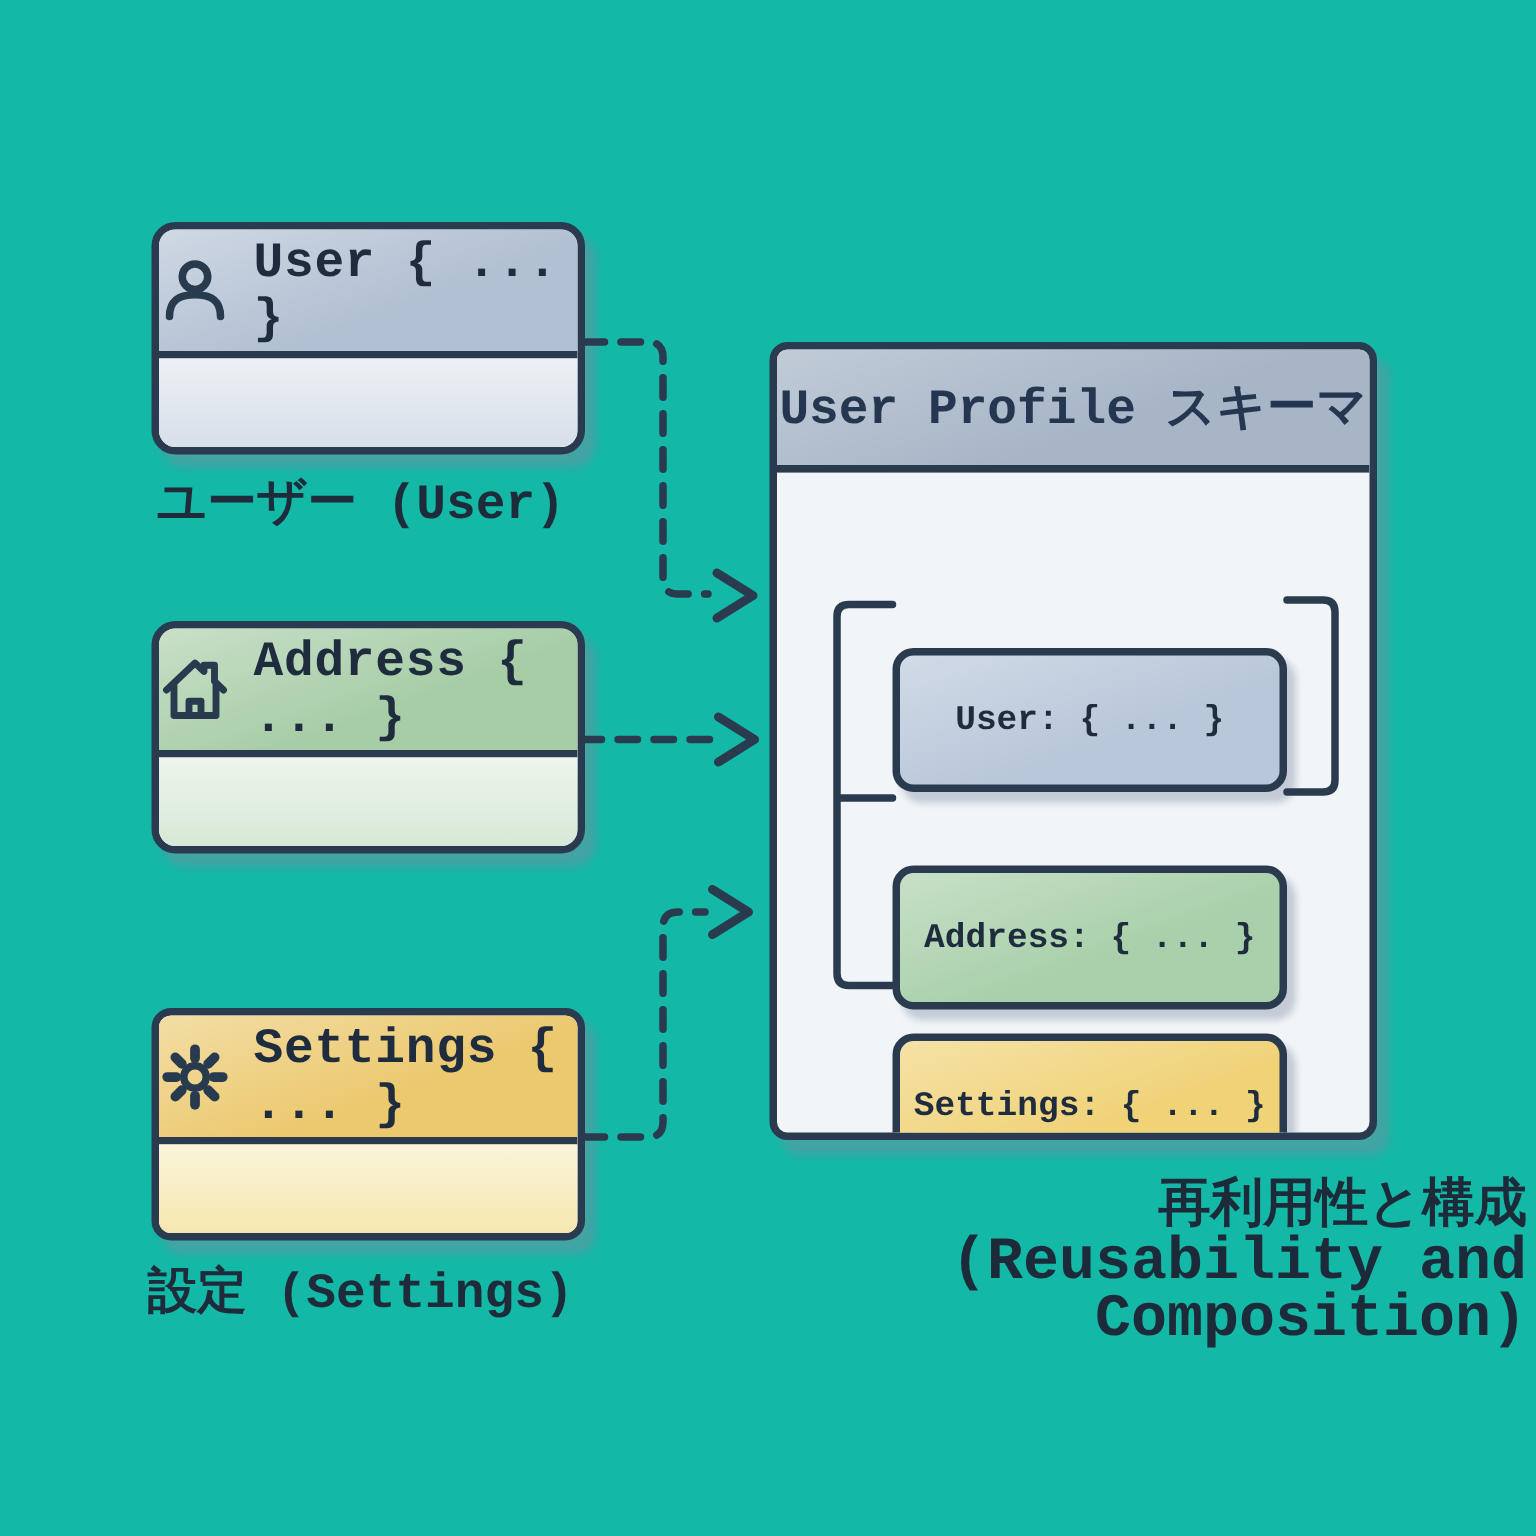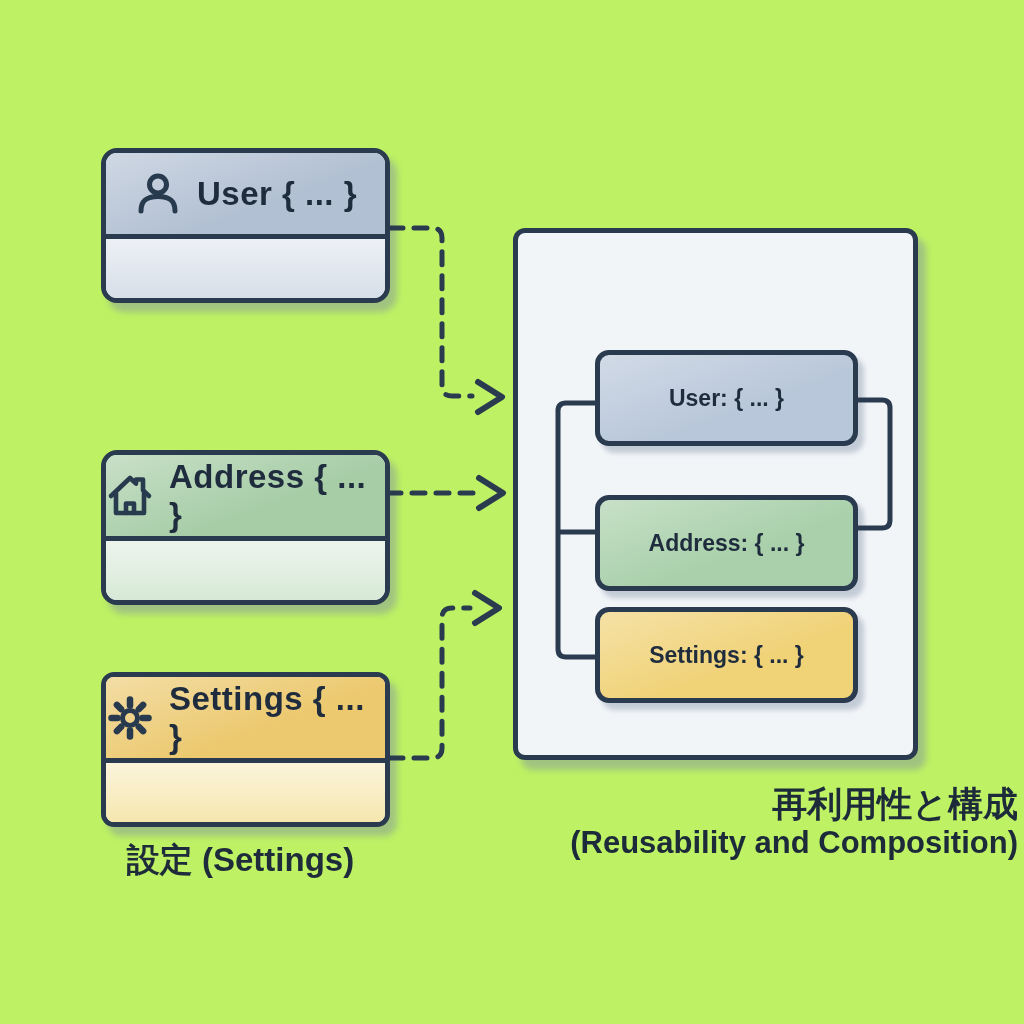--- a/index.html
+++ b/index.html
@@ -30,21 +30,21 @@
     background-image:linear-gradient(180deg,rgba(255,255,255,.55),rgba(255,255,255,0));
   }
   .src-title{
     font-size:33px;font-weight:bold;color:#1e2c3e;letter-spacing:.5px;
   }
   .src-caption{
     position:absolute;left:91px;width:299px;text-align:center;
     font-size:33px;font-weight:bold;color:#1e2b3a;
   }
   #src-user{top:148px;} #cap-user{top:312px;}
-  #src-address{top:414px;margin-top:36px;} #cap-address{top:578px;}
+  #src-address{top:414px;} #cap-address{top:578px;}
   #src-settings{top:672px;border-radius:13px;} #cap-settings{top:838px;}
   .hdr-icon{flex:0 0 auto;}
   
   .panel{
     position:absolute;left:513px;top:228px;width:395px;height:522px;
     border:5px solid #2b3b4f;border-radius:12px;
     box-shadow:8px 10px 6px rgba(124,140,162,.45);
     overflow:hidden;
   }
   .panel-header{
@@ -64,39 +64,40 @@
   }
   #field-user{top:117px;}
   #field-address{top:250px;margin-top:12px;}
   #field-settings{top:374px;}
   
   .footer-caption{
     position:absolute;left:418px;top:784px;width:600px;text-align:right;
     color:#1c2a3a;
   }
   .footer-line1{font-size:35px;font-weight:bold;line-height:40px;}
-  .footer-line2{font-size:31px;font-weight:bold;line-height:38px;}
+  .footer-line2{font-size:40px;font-weight:bold;line-height:38px;}
   
   .overlay{position:absolute;left:0;top:0;width:1024px;height:1024px;pointer-events:none;}
 </style>
 </head>
 <body>
 
-<div class="canvas" style="background-color: #bef264;">
+<div class="canvas" style="background-color: #14b8a6; font-family: Liberation Mono, monospace;">
 
   <div class="src-box" id="src-user">
     <div class="src-header" style="background-color: rgb(178, 192, 211);">
       <svg class="hdr-icon" width="48" height="48" viewBox="0 0 48 48" fill="none" stroke="#273a4e" stroke-width="5" stroke-linecap="round" stroke-linejoin="round">
         <circle cx="24" cy="14.5" r="8.5"></circle>
         <path d="M7,41 C7,30 13.5,26.5 24,26.5 C34.5,26.5 41,30 41,41"></path>
       </svg>
       <span class="src-title">User { ... }</span>
     </div>
     <div class="src-body" style="background-color: rgb(215, 223, 233);"></div>
   </div>
+  <div class="src-caption" id="cap-user">ユーザー (User)</div>
 
   <div class="src-box" id="src-address">
     <div class="src-header" style="background-color: rgb(167, 205, 167);">
       <svg class="hdr-icon" width="48" height="48" viewBox="0 0 48 48" fill="none" stroke="#273a4e" stroke-width="4.6" stroke-linecap="round" stroke-linejoin="round">
         <path d="M5,24 L24,6 L30,11.6 L30,7.5 L37,7.5 L37,18.2 L43,24"></path>
         <path d="M10,21 L10,41 L38,41 L38,21"></path>
         <path d="M20,41 L20,31.5 L28,31.5 L28,41"></path>
       </svg>
       <span class="src-title">Address { ... }</span>
     </div>
@@ -118,20 +119,21 @@
           <line x1="32.8" y1="15.2" x2="37.1" y2="10.9"></line>
         </g>
       </svg>
       <span class="src-title">Settings { ... }</span>
     </div>
     <div class="src-body" style="background-color: rgb(246, 231, 175);"></div>
   </div>
   <div class="src-caption" id="cap-settings">設定 (Settings)</div>
 
   <div class="panel" style="background-color: rgb(242, 245, 248);">
+    <div class="panel-header" style="background-color: rgb(167, 181, 199);">User Profile スキーマ</div>
     <div class="panel-body">
       <div class="field" id="field-user" style="background-color: rgb(185, 199, 218);">User: { ... }</div>
       <div class="field" id="field-address" style="background-color: rgb(169, 208, 170);">Address: { ... }</div>
       <div class="field" id="field-settings" style="background-color: rgb(240, 210, 119);">Settings: { ... }</div>
     </div>
   </div>
 
   <div class="footer-caption">
     <div class="footer-line1">再利用性と構成</div>
     <div class="footer-line2">(Reusability and Composition)</div>

